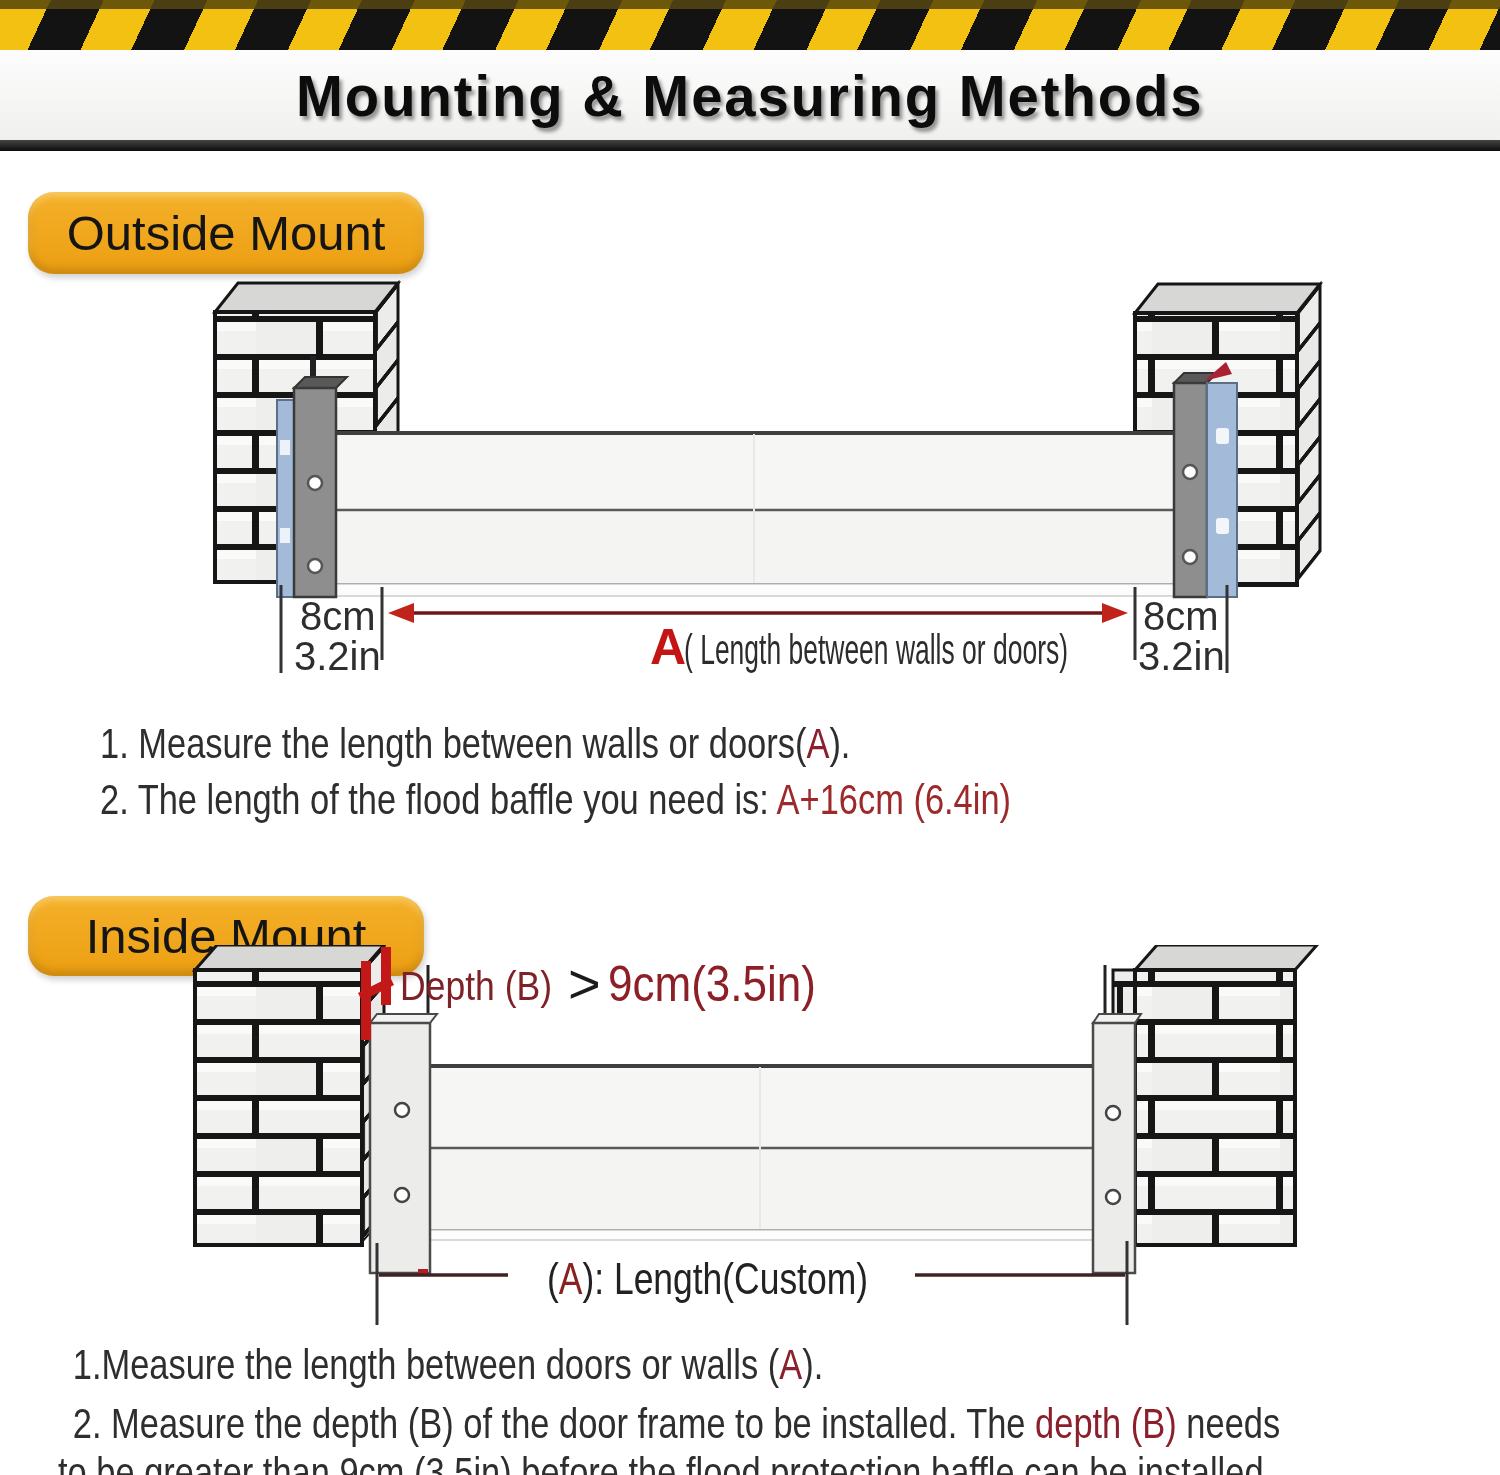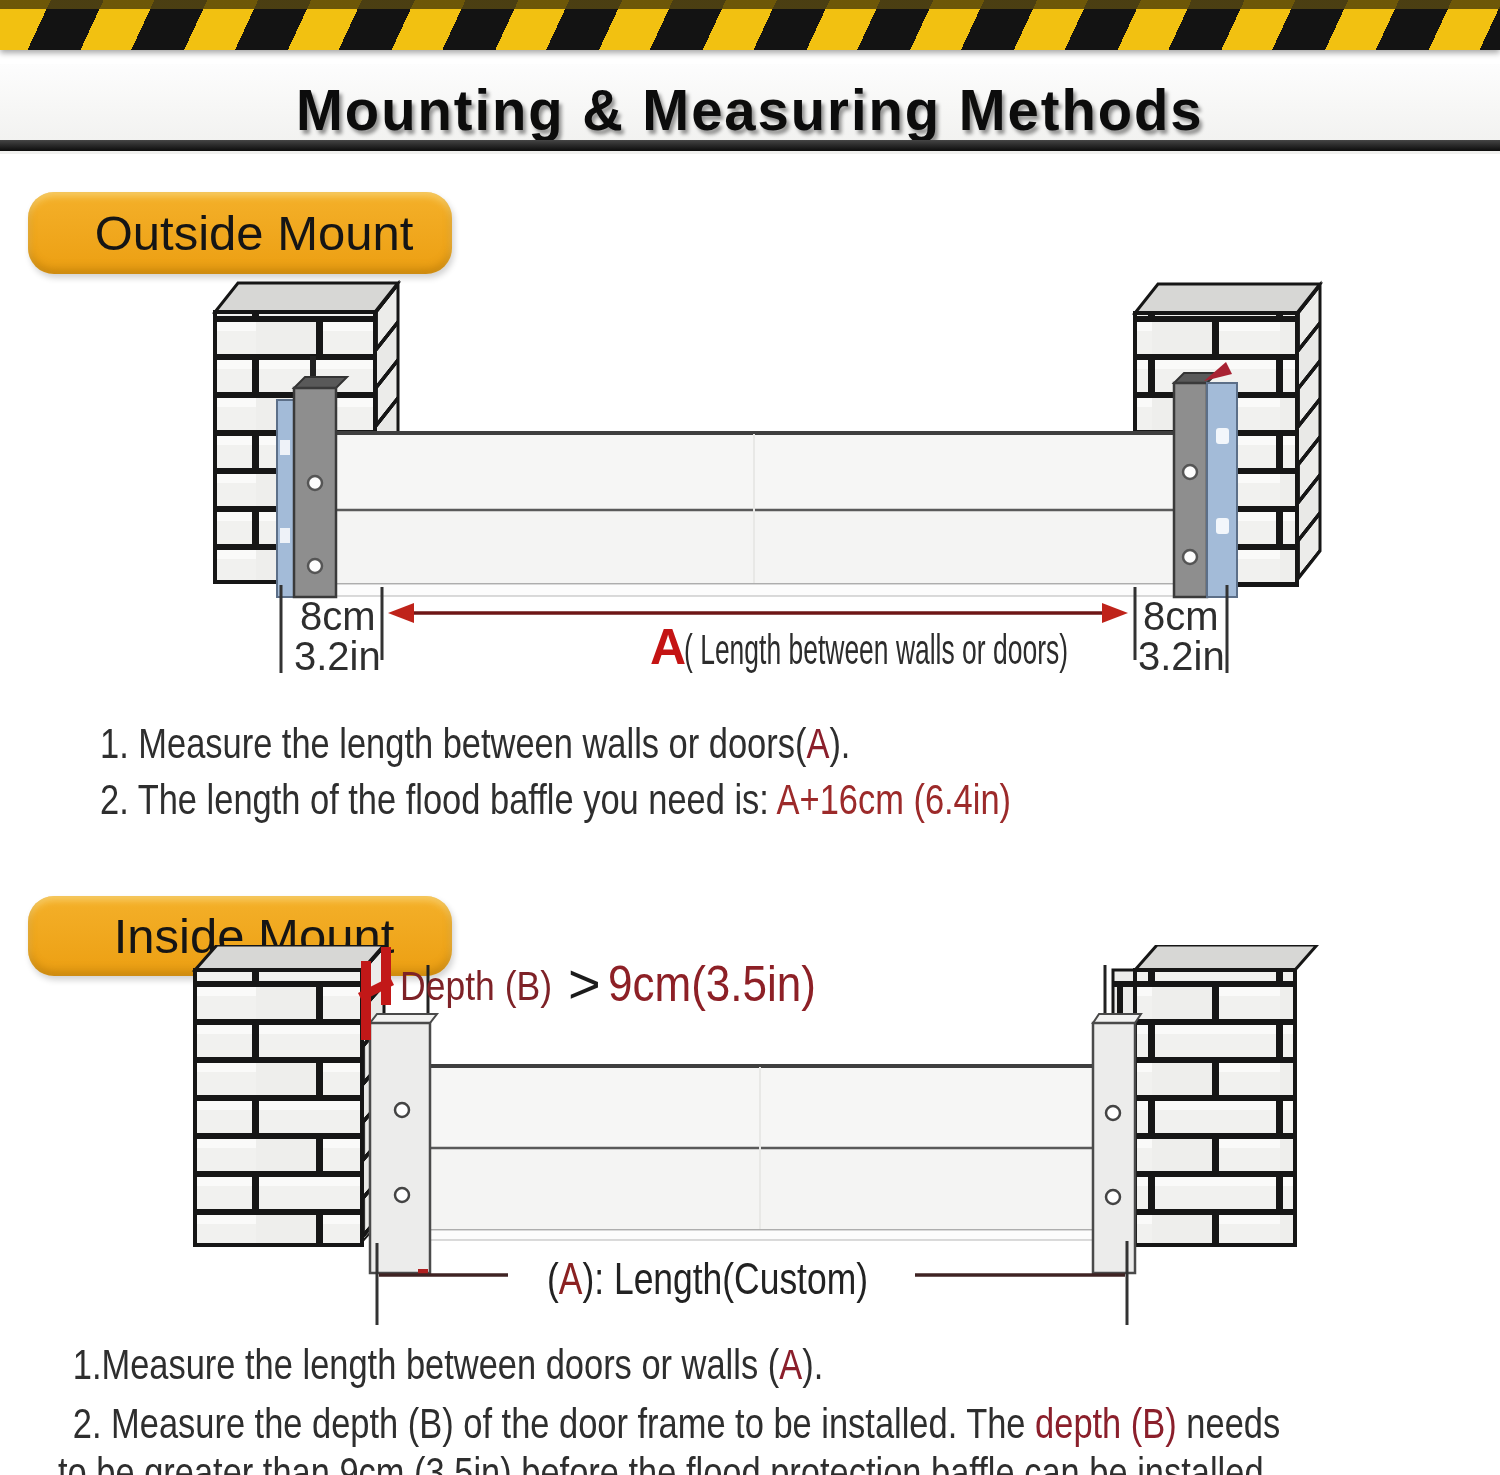--- a/index.html
+++ b/index.html
@@ -5,32 +5,32 @@
   html,body{margin:0;padding:0;}
   body{width:1500px;height:1475px;background:#ffffff;font-family:"Liberation Sans",sans-serif;position:relative;overflow:hidden;}
   .page{position:absolute;inset:0;}
 
   
   .tape{position:absolute;top:0;left:0;width:100%;height:50px;
     background:repeating-linear-gradient(115deg,#f2c111 0 46px,#131313 46px 94px);
     box-shadow:0 3px 6px rgba(0,0,0,.35);}
   .tape::before{content:"";position:absolute;top:0;left:0;right:0;height:9px;
     background:repeating-linear-gradient(115deg,rgba(0,0,0,.55) 0 46px,rgba(242,193,17,.25) 46px 94px);}
-  .title-band{position:absolute;top:64px;left:0;width:100%;height:90px;
+  .title-band{position:absolute;top:50px;left:0;width:100%;height:90px;
     background:linear-gradient(180deg,#fdfdfd,#f0f0ee);display:flex;align-items:center;justify-content:center;}
   .title-band h1{margin:0;font-size:58px;font-weight:bold;letter-spacing:2px;color:#0c0c0c;
     text-shadow:3px 4px 4px rgba(0,0,0,.4);transform:scaleX(.97);}
   .title-rule{position:absolute;top:140px;left:0;width:100%;height:11px;
     background:linear-gradient(180deg,#454545,#0c0c0c);}
 
   
   .badge{position:absolute;left:28px;width:396px;height:82px;border-radius:26px;
     background:linear-gradient(180deg,#f4b02a,#ec9f12);
     box-shadow:inset 0 -5px 9px rgba(135,85,0,.35),inset 0 4px 7px rgba(255,235,160,.55),2px 4px 6px rgba(0,0,0,.18);
-    display:flex;align-items:center;justify-content:center;font-size:49px;color:#151515;padding-left:28px;}
+    display:flex;align-items:center;justify-content:center;font-size:49px;color:#151515;}
   #badge-outside{top:192px;}
   #badge-inside{top:896px;height:80px;}
 
   
   .dg{position:absolute;left:0;width:1500px;display:block;}
   #diagram-outside{top:280px;height:432px;}
   #diagram-inside{top:945px;height:392px;}
   .dg text{font-family:"Liberation Sans",sans-serif;}
 
   

